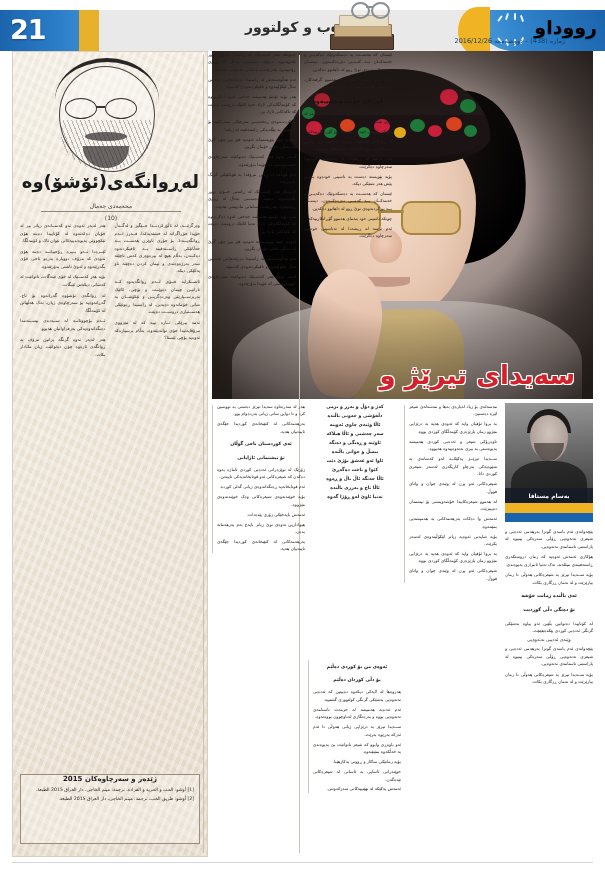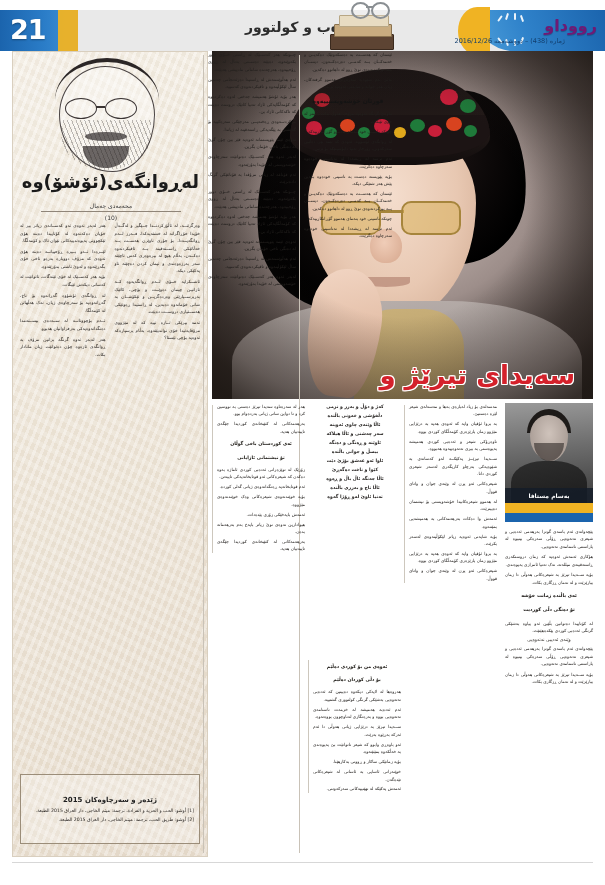--- a/index.html
+++ b/index.html
@@ -10,21 +10,21 @@
   .page{position:relative;width:605px;height:885px;background:#ffffff;
         box-sizing:border-box;}
 
   
   .masthead{position:absolute;left:0;top:10px;width:605px;height:41px;
             background:#e9e9e9;}
   .masthead-inner{position:relative;width:100%;height:100%;}
 
   .page-num-tab{position:absolute;left:0;top:0;width:78px;height:41px;
         background:linear-gradient(90deg,#1b64ad 0%,#2a7cc7 55%,#3f92d8 100%);
-        overflow:hidden;}
+        overflow:hidden;padding-left:21px;}
   .page-num-tab:after{content:"";position:absolute;right:-14px;top:-6px;
         width:34px;height:54px;background:#f0b323;
         border-radius:0 60% 60% 0/0 50% 50% 0;opacity:.95;}
   .page-num{position:absolute;left:10px;top:4px;color:#fff;font-size:27px;
         font-weight:bold;font-family:"DejaVu Sans",sans-serif;letter-spacing:-1px;
         text-shadow:0 1px 2px rgba(0,0,0,.35);z-index:3;}
 
   .section-title{position:absolute;left:0;right:0;top:9px;text-align:center;
         font-size:14px;color:#2d2d2d;font-weight:bold;direction:rtl;}
 
@@ -43,21 +43,21 @@
   .specs i.l{left:1px;} .specs i.r{left:21px;}
   .specs b{position:absolute;left:16px;top:6px;width:7px;height:2px;background:#8a8f93;}
 
   .brand-wrap{position:absolute;right:0;top:0;width:170px;height:41px;}
   .brand-swoosh{position:absolute;right:0;top:0;width:130px;height:41px;
         background:linear-gradient(250deg,#1b64ad 0%,#2f82ca 60%,#4c9eda 100%);
         border-radius:0 0 0 38px;}
   .brand-swoosh:before{content:"";position:absolute;left:-17px;top:-3px;
         width:32px;height:48px;background:#f0b323;
         border-radius:60% 0 0 60%/50% 0 0 50%;}
-  .brand-logo{position:absolute;right:8px;top:6px;color:#701a75;font-size:16px;
+  .brand-logo{position:absolute;right:8px;top:6px;color:#000000;font-size:19px;
         font-weight:bold;direction:rtl;letter-spacing:0px;z-index:4;
         text-shadow:0 1px 1px rgba(0,0,0,.25);}
   .rays{position:absolute;right:78px;top:3px;width:30px;height:33px;z-index:4;}
   .rays span{position:absolute;width:2px;height:7px;background:#fff;
         border-radius:1px;opacity:.9;}
   .issue-line{position:absolute;right:40px;top:27px;font-size:6.5px;color:#123e6d;
         direction:rtl;white-space:nowrap;z-index:5;font-weight:normal;}
 
   
   .content{position:absolute;left:12px;top:51px;width:581px;height:806px;}
@@ -142,21 +142,21 @@
   .al-byline .rule{height:1px;background:#8f8579;margin:2px 18px 2px 18px;}
   .al-byline .num{font-size:6px;color:#3b3b3b;margin-top:1px;}
 
   .al-cols{position:absolute;left:7px;right:7px;top:170px;bottom:88px;
         column-count:2;column-gap:9px;column-rule:0;}
   .al-cols p{margin:0 0 3px 0;direction:rtl;text-align:justify;
         font-size:4.4px;line-height:1.72;color:#2b2724;}
 
   .refbox{position:absolute;left:7px;right:7px;bottom:12px;height:70px;
         border:1.5px solid #9b8d79;background:rgba(255,255,255,.28);
-        box-sizing:border-box;padding:21px 5px;}
+        box-sizing:border-box;padding:0 5px;}
   .refbox h4{margin:0 0 3px 0;font-size:7px;direction:rtl;text-align:center;
         color:#1d1d1d;font-weight:bold;}
   .refbox .rl{margin:0 0 2px 0;font-size:4.6px;direction:rtl;text-align:justify;
         line-height:1.6;color:#2b2724;}
 
   
   .mid-cols{position:absolute;left:196px;top:0;width:186px;height:806px;}
   .mc{position:absolute;top:0;bottom:0;width:88px;}
   .mc.a{left:0;} .mc.b{left:96px;}
   .mc:after{content:"";position:absolute;left:-5px;top:4px;bottom:4px;width:1px;

